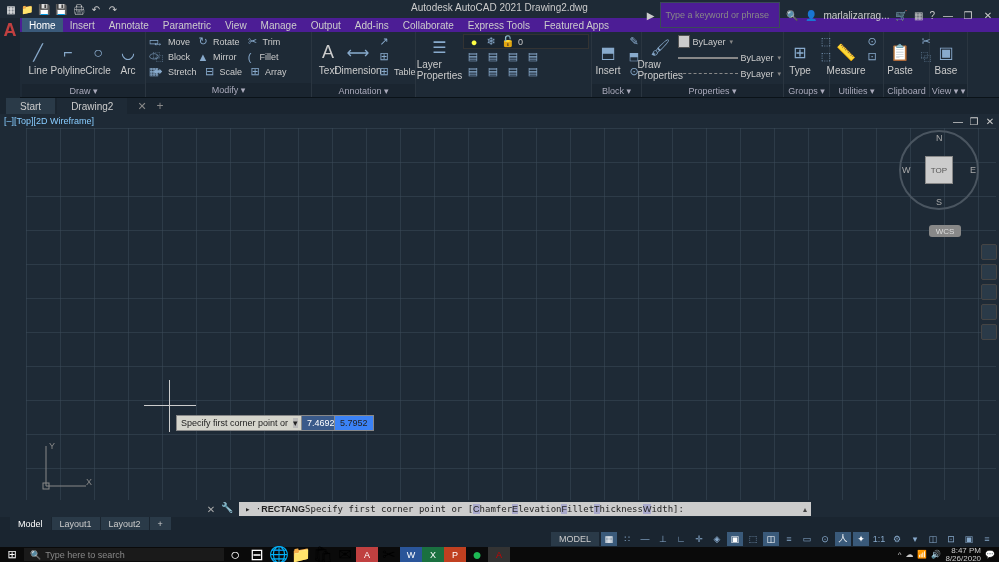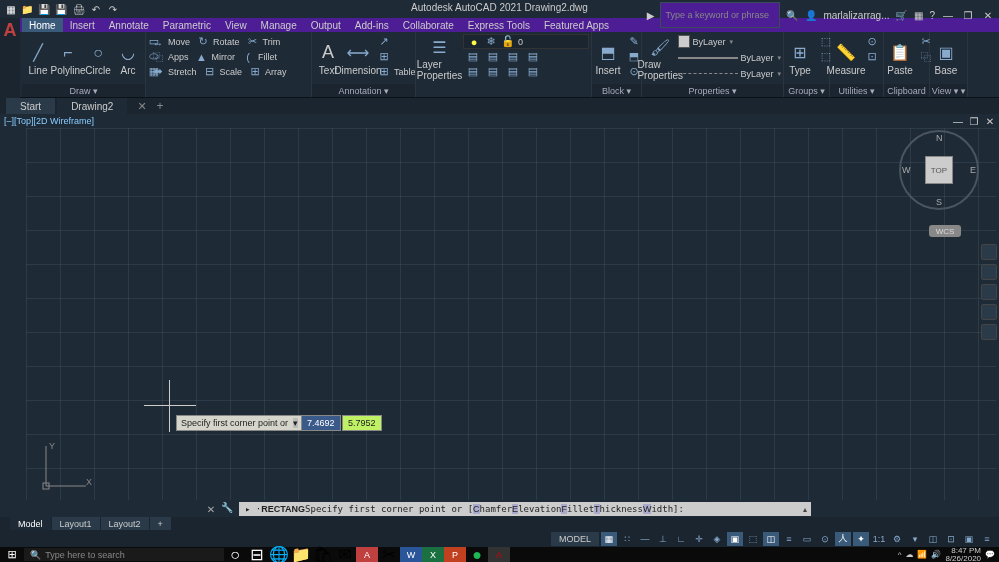--- a/index.html
+++ b/index.html
@@ -49,21 +49,21 @@
 
 
 .canvas { position: absolute; top: 128px; left: 0; width: 970px; height: 372px; background: #1e2a36; margin-left: 26px; }
 .grid-line-v { position: absolute; top: 0; bottom: 0; width: 1px; background: rgba(60,75,90,0.5); }
 .grid-line-h { position: absolute; left: 0; right: 0; height: 1px; background: rgba(60,75,90,0.5); }
 .crosshair-v { position: absolute; width: 1px; height: 52px; background: #ccc; left: 143px; top: 252px; }
 .crosshair-h { position: absolute; height: 1px; width: 52px; background: #ccc; left: 118px; top: 277px; }
 .tooltip-box { position: absolute; left: 150px; top: 287px; background: #d5d5cc; color: #222; font-size: 9px; padding: 2px 4px; border: 1px solid #888; }
 .coord-box { position: absolute; top: 287px; font-size: 9px; padding: 2px 5px; border: 1px solid #888; }
 .coord1 { left: 275px; background: #3a5a8a; color: #fff; }
-.coord2 { left: 316px; background: #bef264; color: #222; }
+.coord2 { left: 308px; background: #3b82f6; color: #222; }
 .ucs-icon { position: absolute; left: 15px; bottom: 5px; }
 .ucs-icon svg { overflow: visible; }
 
 
 .viewcube { position: absolute; right: 20px; top: 130px; width: 80px; height: 80px; }
 .vc-circle { width: 80px; height: 80px; border: 2px solid #4a5560; border-radius: 50%; position: absolute; }
 .vc-face { position: absolute; left: 26px; top: 26px; width: 28px; height: 28px; background: #ccc; color: #555; font-size: 8px; display: flex; align-items: center; justify-content: center; border: 1px solid #888; }
 .vc-dir { position: absolute; color: #aaa; font-size: 9px; }
 .wcs-badge { position: absolute; right: 38px; top: 225px; width: 32px; height: 12px; background: #888; border-radius: 3px; color: #ddd; font-size: 8px; display: flex; align-items: center; justify-content: center; }
 
@@ -193,21 +193,21 @@
             <span class="label">Rotate</span>
           </span>
           <span class="small-tool">
             <span class="icon">✂</span>
             <span class="label">Trim</span>
           </span>
         </div>
         <div style="display: flex;">
           <span class="small-tool">
             <span class="icon">⿻</span>
-            <span class="label">Apps</span>
+            <span class="label">Block</span>
           </span>
           <span class="small-tool">
             <span class="icon">▲</span>
             <span class="label">Mirror</span>
           </span>
           <span class="small-tool">
             <span class="icon">(</span>
             <span class="label">Fillet</span>
           </span>
         </div>
@@ -219,20 +219,21 @@
           <span class="small-tool">
             <span class="icon">⊟</span>
             <span class="label">Scale</span>
           </span>
           <span class="small-tool">
             <span class="icon">⊞</span>
             <span class="label">Array</span>
           </span>
         </div>
       </div>
+    <div class="panel-title">Modify ▾</div>
   </div>
 
   <div class="ribbon-panel" style="width:104px">
     <div class="panel-body">
       <div class="big-tool">
           <div class="icon" style="color:#ccc;font-size:18px">A</div>
           <div class="label">Text</div>
         </div>
       <div class="big-tool">
           <div class="icon">⟷</div>

